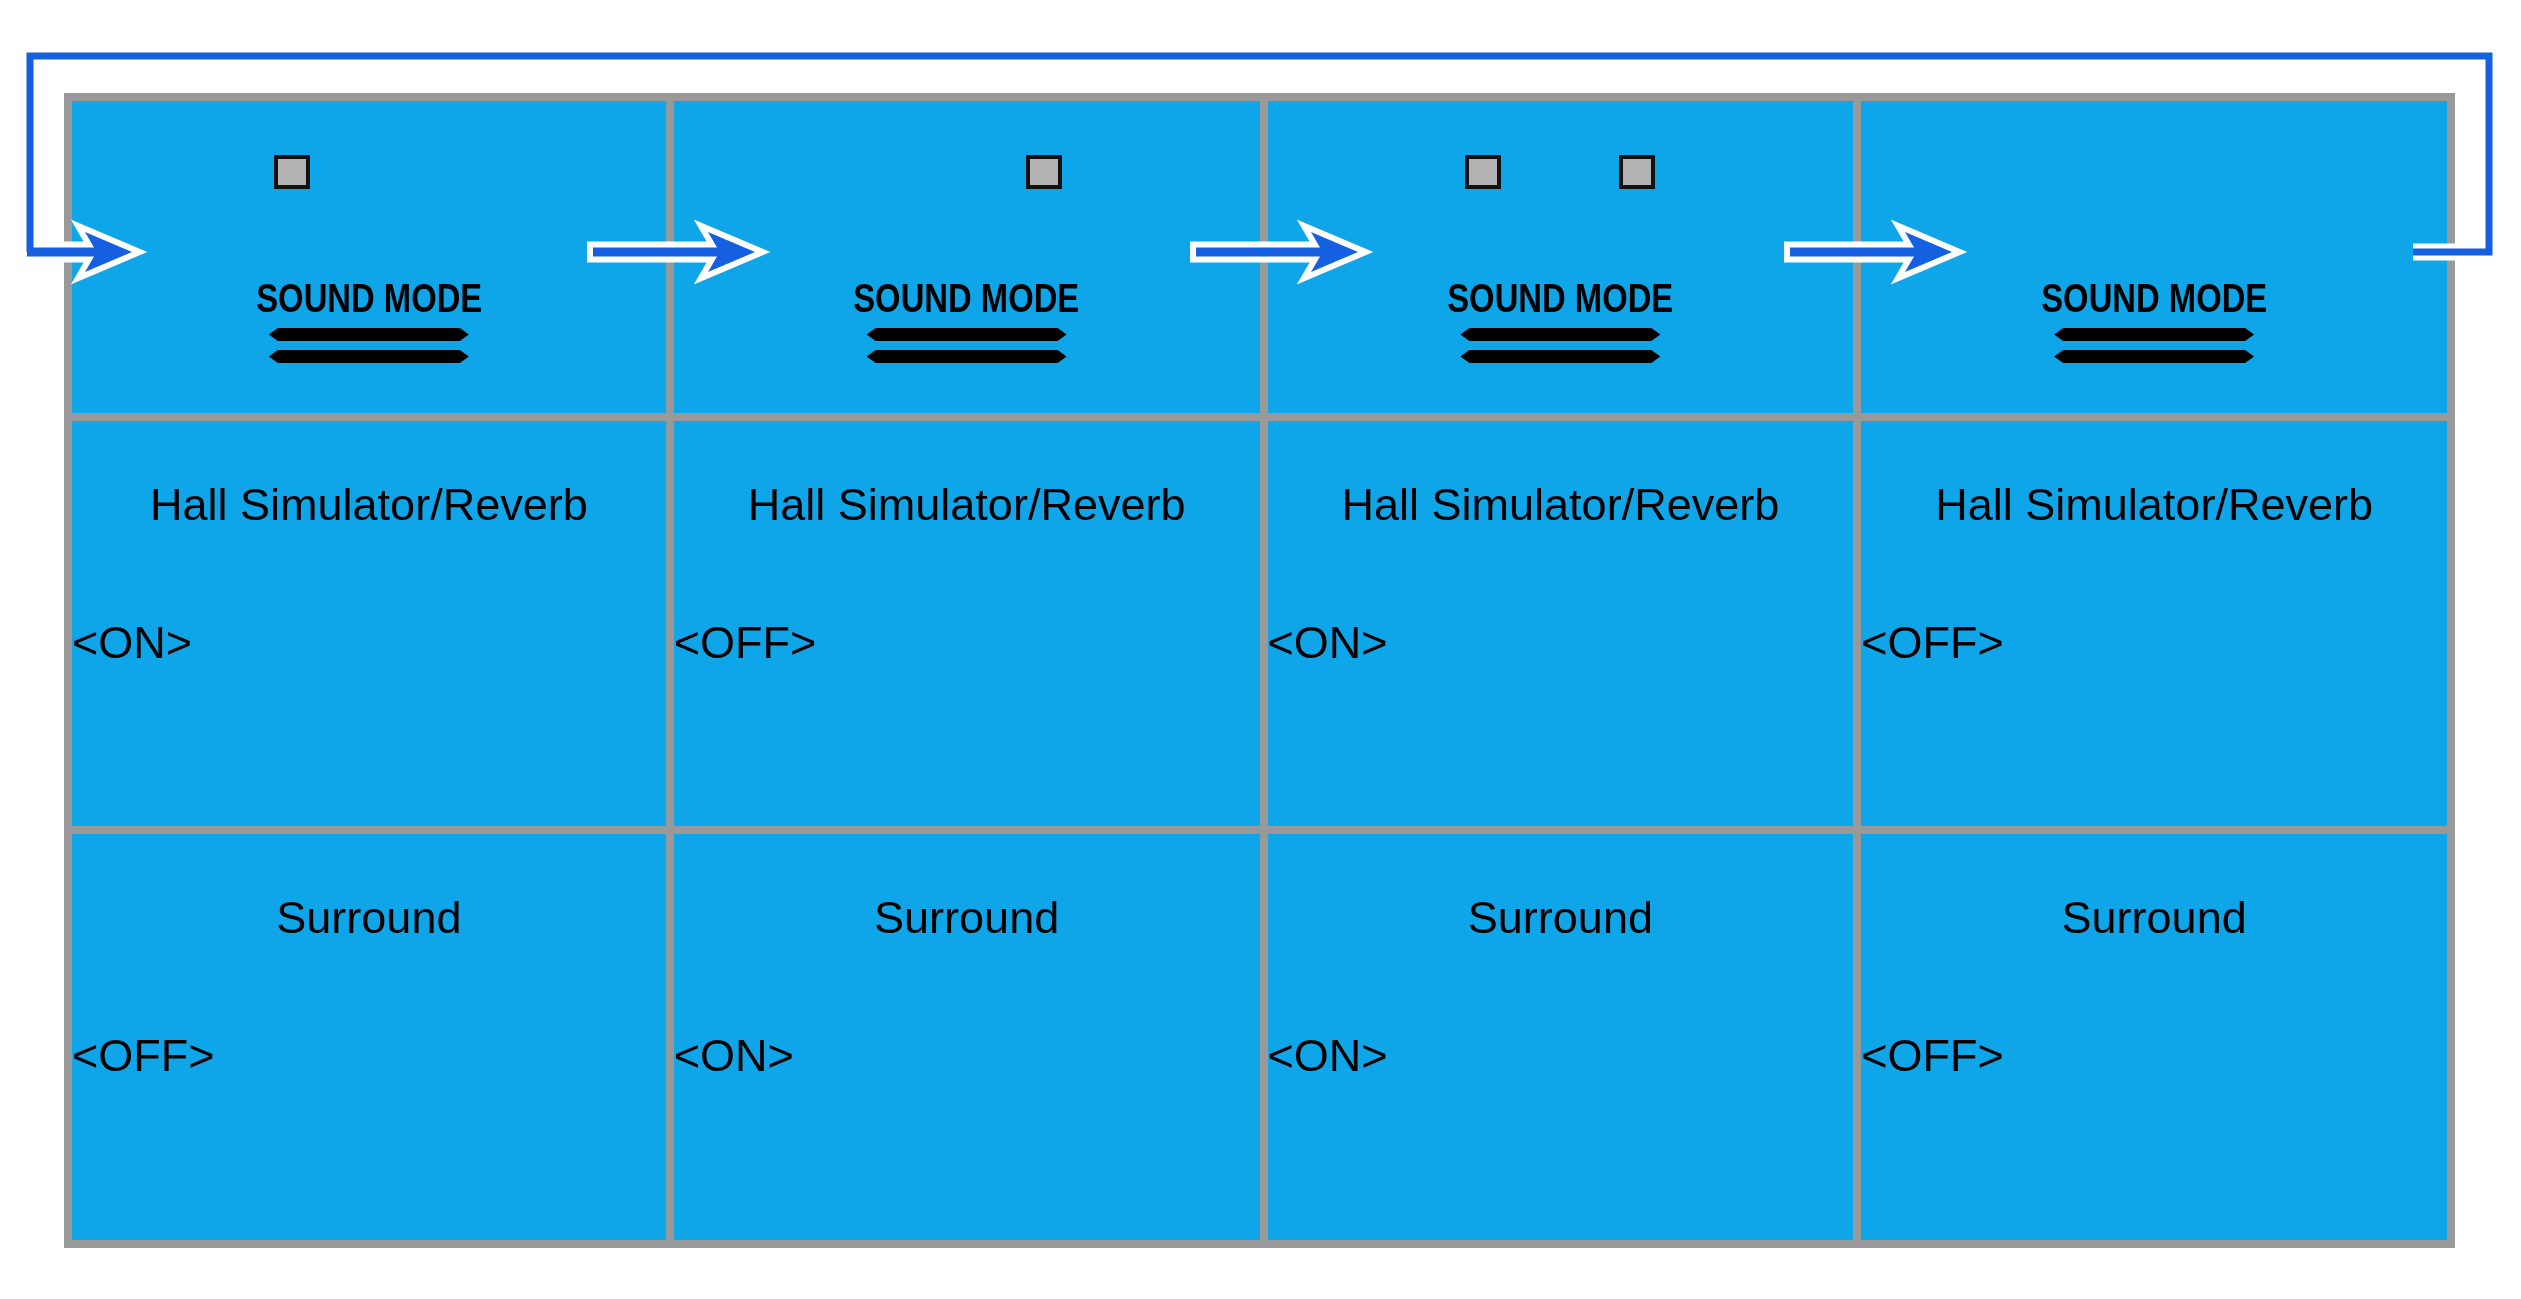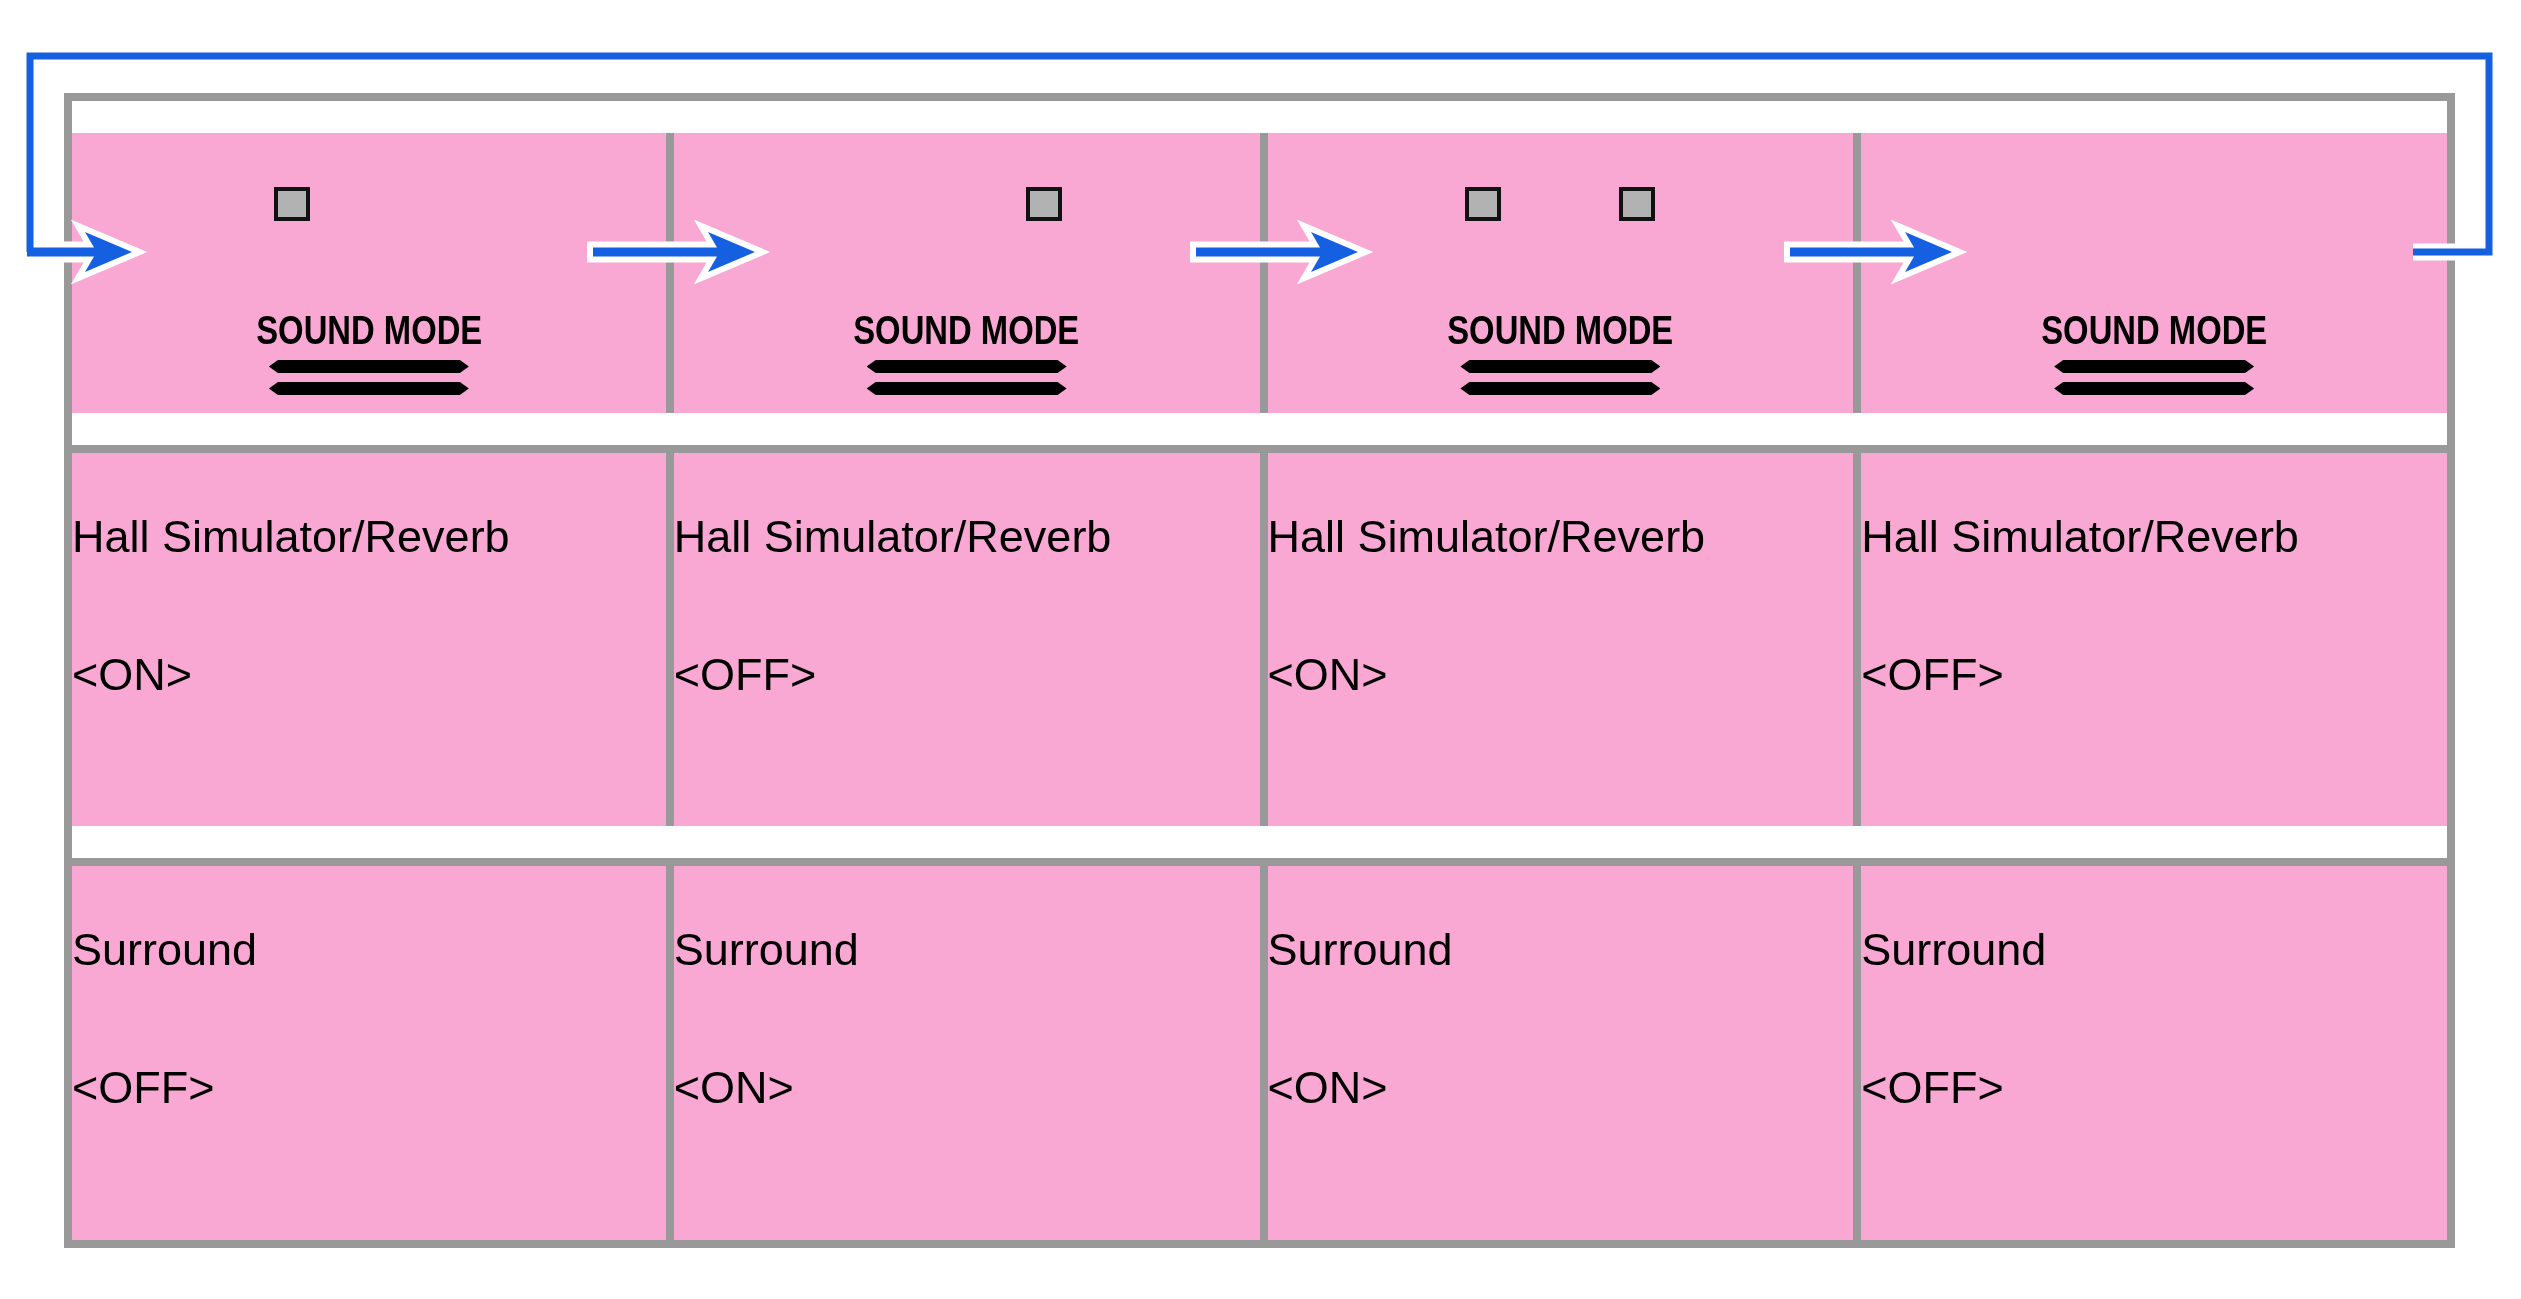--- a/index.html
+++ b/index.html
@@ -21,21 +21,21 @@
   
   .grid{
     position:absolute;left:64px;top:93px;
     width:2391px;height:1155px;
     border:8px solid var(--grid);
     display:grid;
     grid-template-columns:repeat(4,1fr);
     grid-template-rows:312px 413px 414px;
     background:#fff;
   }
-  .cell{position:relative;background:#f9a8d4;margin-top:32px;}
+  .cell{position:relative;background:#0ea5e9;}
   .cl{border-left:8px solid var(--grid);}
   .bt{border-top:8px solid var(--grid);}
   
   .indicators{
     position:absolute;top:54px;left:50%;
     transform:translateX(-50%);
     width:190px;height:34px;
     display:flex;justify-content:space-between;
   }
   .led{
@@ -62,21 +62,21 @@
     width:200px;
   }
   .bar{
     width:200px;height:13px;background:#000;
     margin-bottom:9px;
     clip-path:polygon(9px 0,calc(100% - 9px) 0,100% 50%,calc(100% - 9px) 100%,9px 100%,0 50%);
   }
   
   .cell-label{
     position:absolute;top:58px;left:0;width:100%;
-    text-align:left;font-size:45px;line-height:52px;
+    text-align:center;font-size:45px;line-height:52px;
     white-space:nowrap;
   }
   .cell-value{
     position:absolute;top:196px;left:0;width:100%;
     font-size:45px;line-height:52px;
   }
   
   .flow{
     position:absolute;left:0;top:0;width:2521px;height:1299px;
     pointer-events:none;z-index:5;

